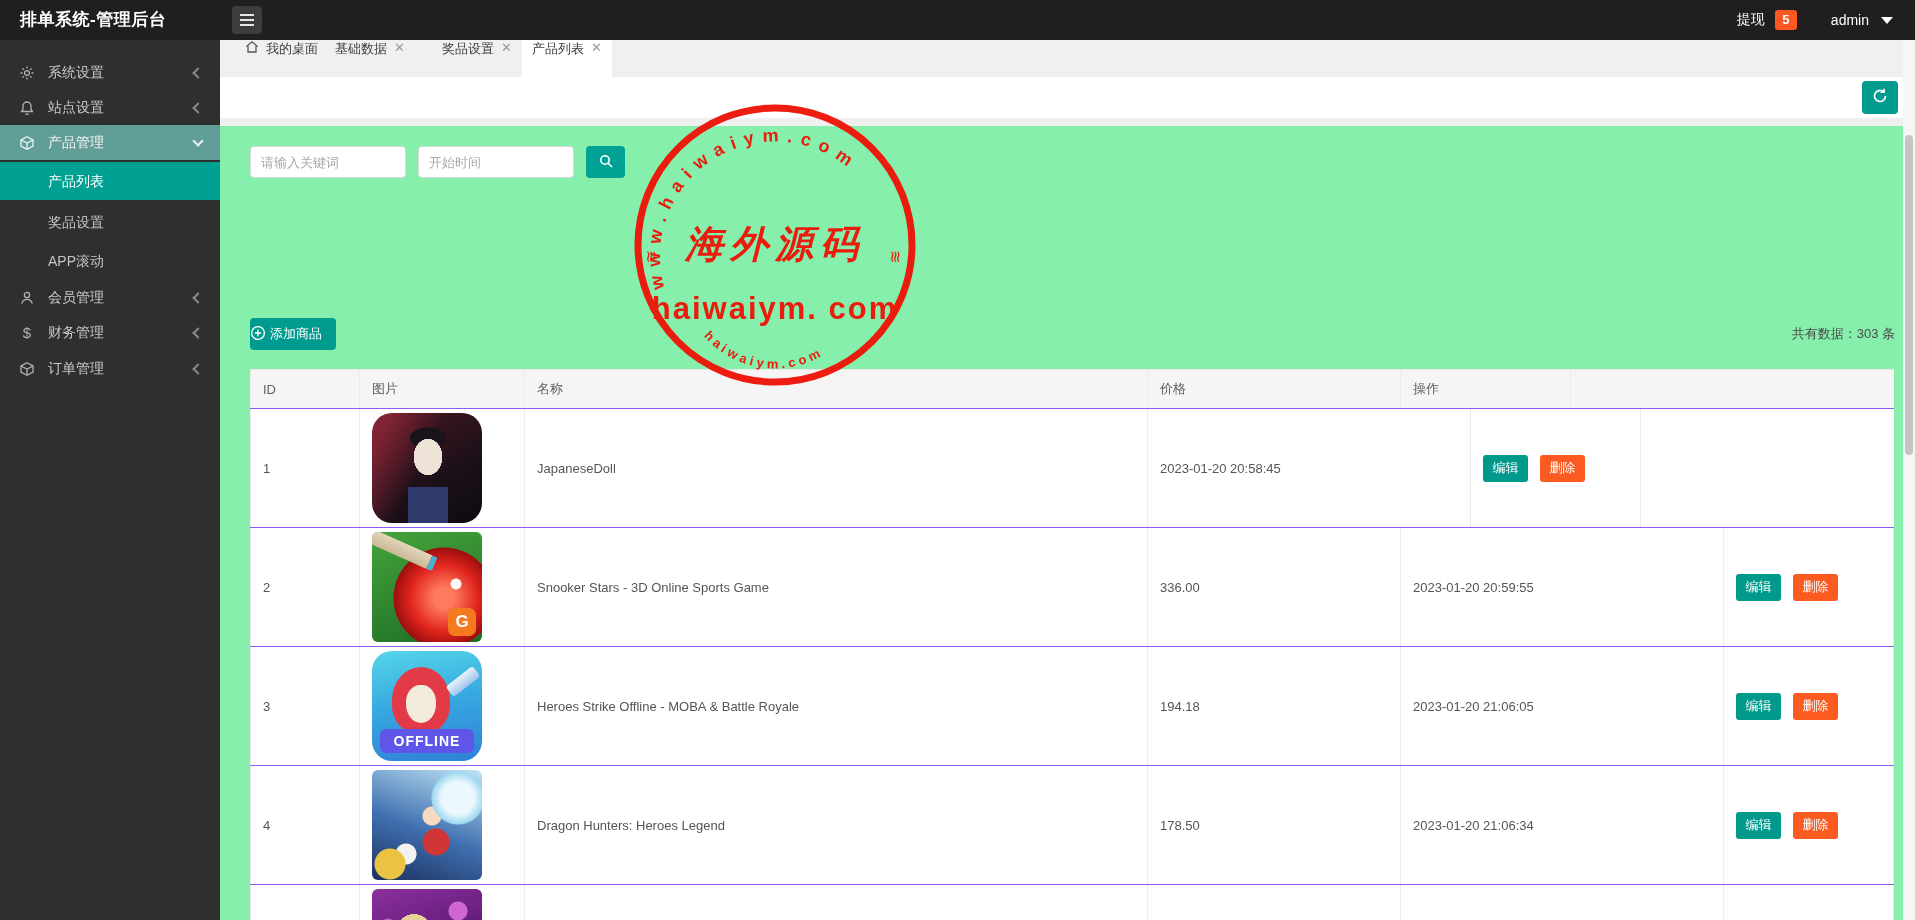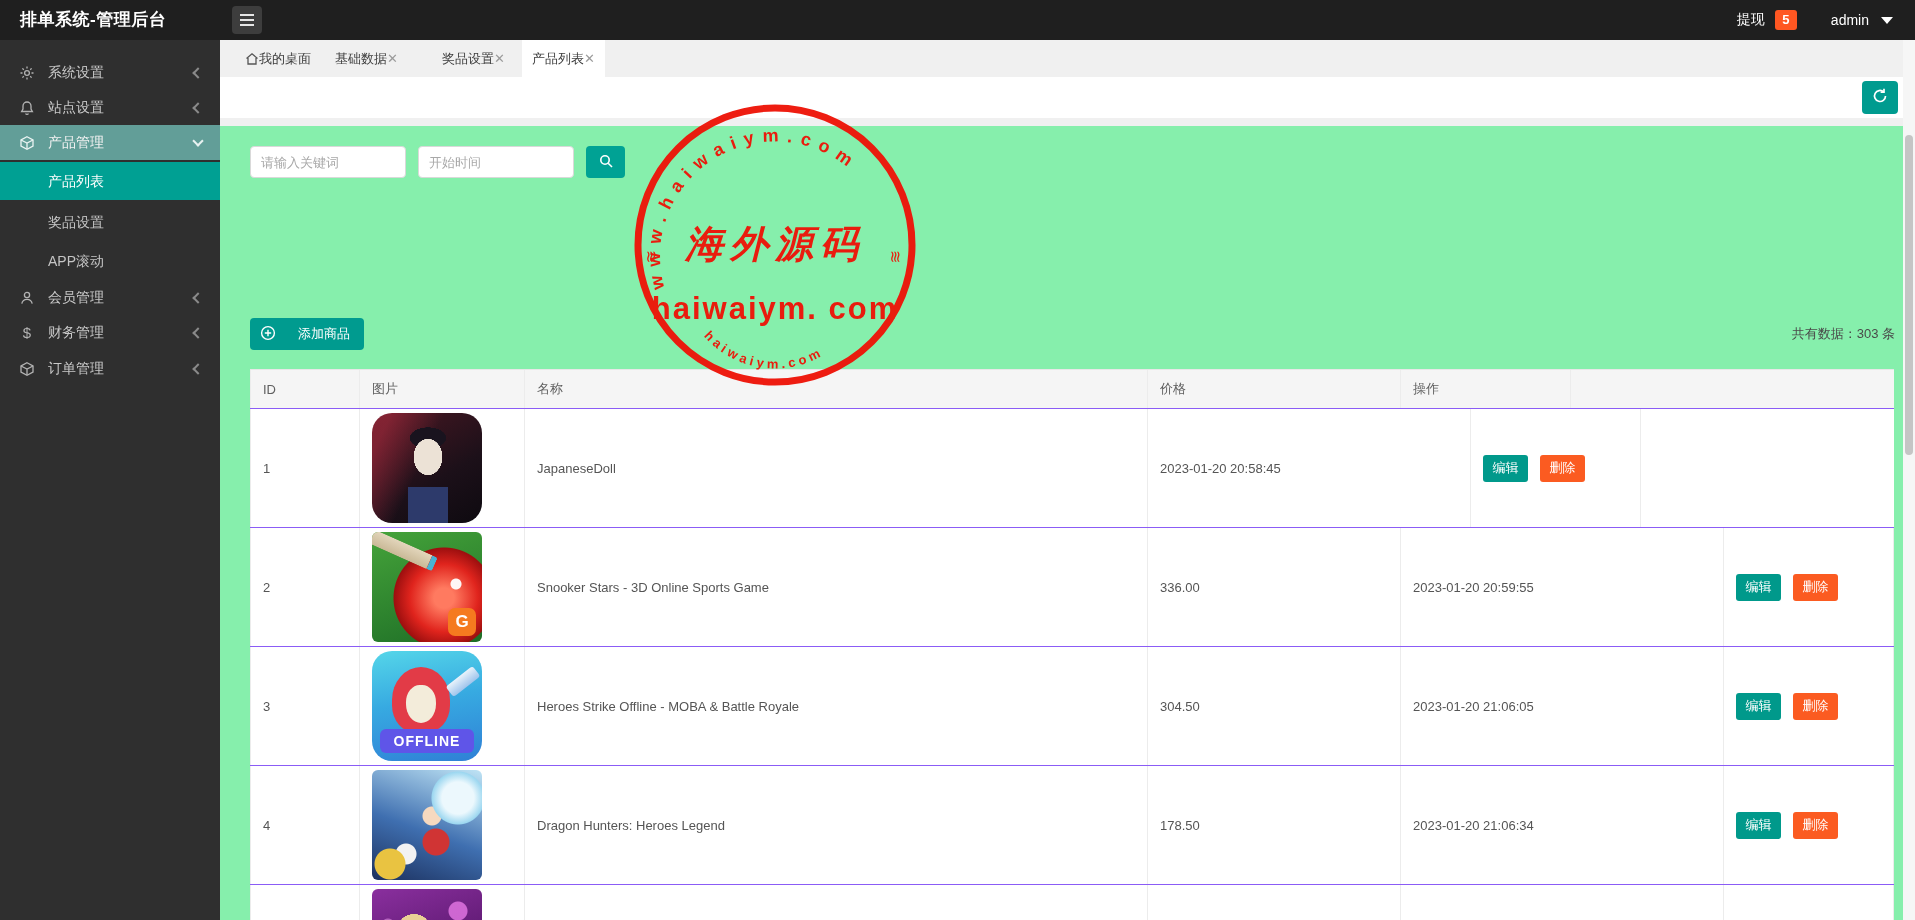--- a/index.html
+++ b/index.html
@@ -29,37 +29,37 @@
   .chev.down { transform:rotate(-45deg); margin-top:-3px; }
   .s-item.parent-open { background:#629e98; color:#f2f2f2; }
   .s-item.parent-open .s-ic { color:#eaf4f3; }
   .s-item.parent-open .chev { border-color:#e8f2f1; }
   .s-sub { position:absolute; left:0; width:220px; height:38px; line-height:38px; color:#c4c4c4; font-size:14px; padding-left:48px; cursor:pointer; }
   .s-sub.active { background:#00a093; color:#fff; }
   .s-ic svg { display:block; }
 
   
   .tabbar { position:absolute; left:220px; top:40px; width:1695px; height:37px; background:#f0f0f0; z-index:10; }
-  .tab { position:absolute; top:0; height:37px; display:flex; align-items:center; font-size:13px; color:#3c3c3c; padding:0 10px; cursor:pointer; }
+  .tab { position:absolute; top:0; height:37px; display:flex; gap:7px; font-size:13px; color:#3c3c3c; padding:0 10px; cursor:pointer; }
   .tab.active { background:#fff; }
   .tab .x { color:#9a9a9a; font-size:13px; cursor:pointer; }
   .home-ic svg { display:block; }
 
   
   .toolstrip { position:absolute; left:220px; top:77px; width:1695px; height:41px; background:#fff; z-index:5; }
   .refresh-btn { position:absolute; right:17px; top:4px; width:36px; height:33px; background:#009b8f; border-radius:4px; cursor:pointer; display:flex; align-items:center; justify-content:center; }
 
   
   .panel { position:absolute; left:220px; top:126px; width:1695px; height:794px; background:#86efac; z-index:5; }
   .filters { position:absolute; left:30px; top:20px; display:flex; gap:12px; }
   .f-input { width:156px; height:32px; border:1px solid #d9d9d9; border-radius:4px; padding:0 10px; font-size:13px; color:#555; font-family:"Liberation Sans",sans-serif; }
   .f-input::placeholder { color:#a8a8a8; }
   .search-btn { width:39px; height:32px; background:#00a294; border:none; border-radius:4px; cursor:pointer; display:flex; align-items:center; justify-content:center; }
   .actionbar { position:absolute; left:30px; right:20px; top:192px; height:32px; display:flex; justify-content:space-between; align-items:center; }
-  .add-btn { height:32px; background:#009b8f; color:#fff; border:none; border-radius:4px; font-size:13px; padding:0 14px 0 10px; display:flex; align-items:center; gap:22px; cursor:pointer; font-family:"Liberation Sans",sans-serif; }
+  .add-btn { height:32px; background:#009b8f; color:#fff; border:none; border-radius:4px; font-size:13px; padding:0 14px 0 0; display:flex; align-items:center; gap:4px; cursor:pointer; font-family:"Liberation Sans",sans-serif; }
   .total { font-size:13px; color:#4a4a4a; }
 
   
   .tbl { position:absolute; left:30px; top:243px; width:1644px; }
   .trow { display:flex; border-bottom:1px solid #8b5cf6; background:#fff; }
   .thead { background:#f5f5f5; border-top:1px solid #e8e8e8; height:40px; }
   .thead .cell { color:#5f5f5f; font-size:13px; }
   .cell { display:flex; align-items:center; padding-left:12px; border-right:1px solid #ececec; font-size:13px; color:#555; }
   .cell:first-child { border-left:1px solid #ececec; }
   .c-id { width:110px; } .c-img { width:165px; } .c-name { width:623px; }
@@ -301,21 +301,21 @@
         <div class="cell c-id">3</div>
         <div class="cell c-img">
           <div class="thumb t3">
             <span class="hood"></span>
             <span class="mask"></span>
             <span class="gun"></span>
             <span class="badge">OFFLINE</span>
           </div>
         </div>
         <div class="cell c-name">Heroes Strike Offline - MOBA &amp; Battle Royale</div>
-        <div class="cell c-price">304.50</div>
+        <div class="cell c-price">194.18</div>
         <div class="cell c-time">2023-01-20 21:06:05</div>
         <div class="cell c-op">
           <button class="btn-edit">编辑</button>
           <button class="btn-del">删除</button>
         </div>
       </div>
 
       <div class="trow drow">
         <div class="cell c-id">4</div>
         <div class="cell c-img">

